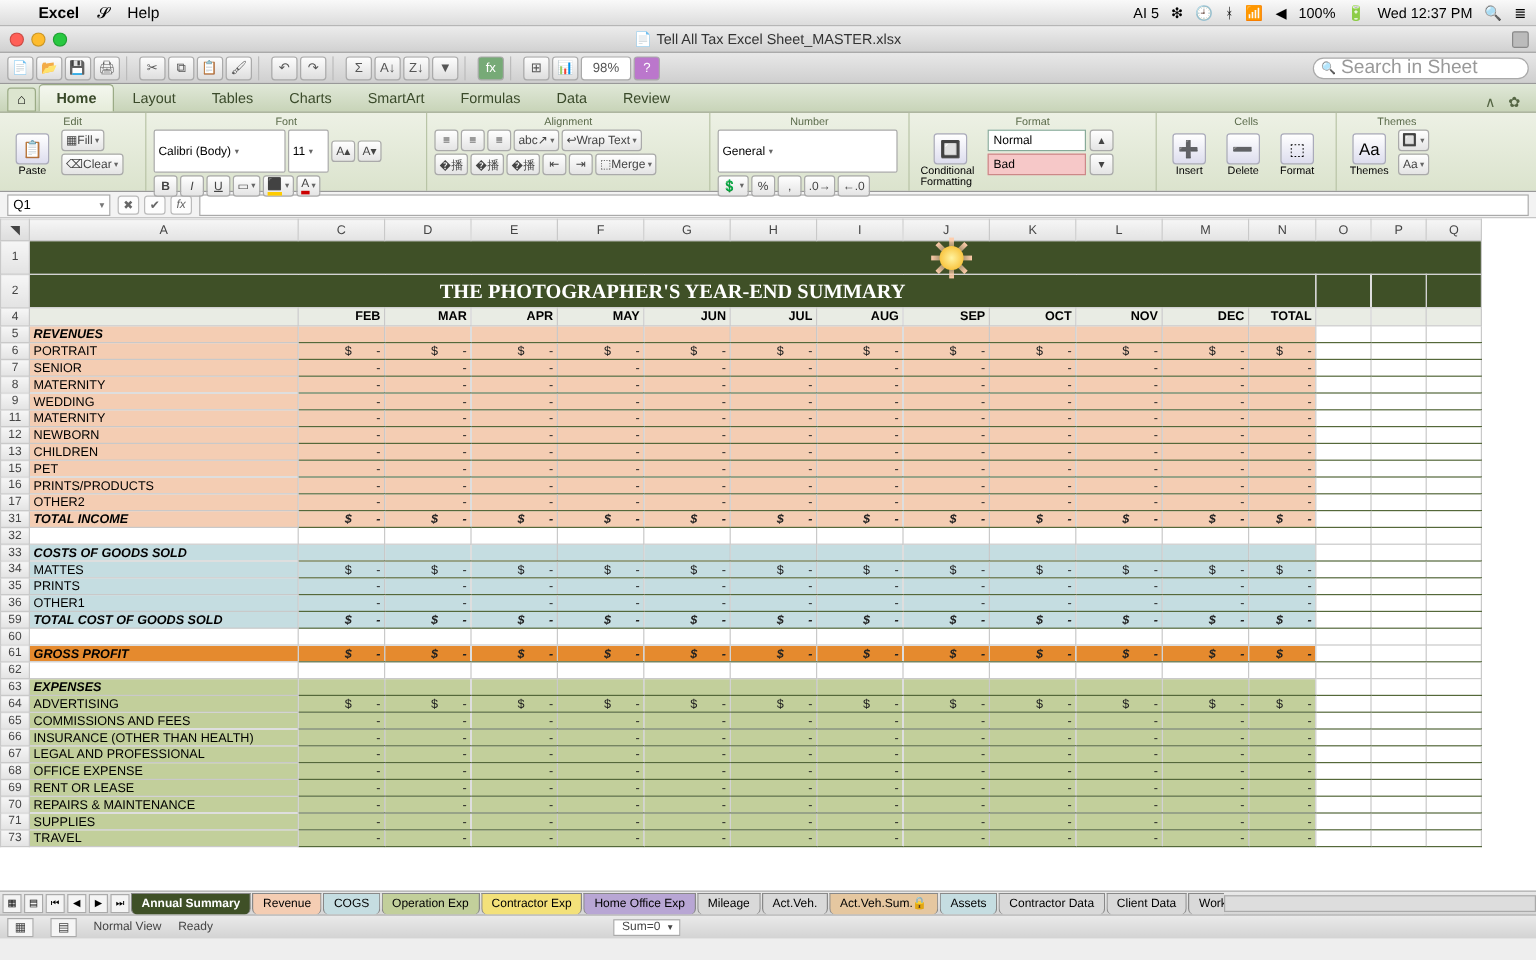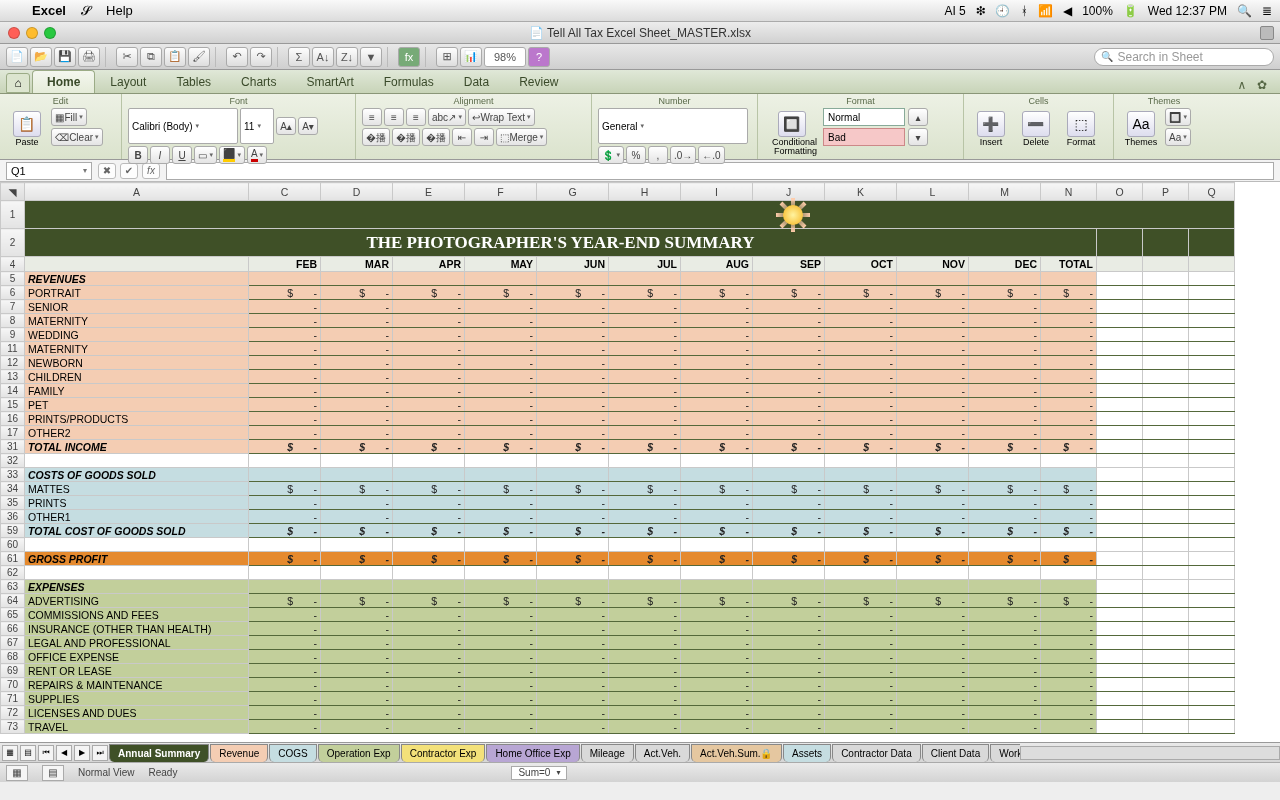--- a/index.html
+++ b/index.html
@@ -19,39 +19,39 @@
 .tl { width:12px; height:12px; border-radius:50%; border:1px solid rgba(0,0,0,.2); }
 .tl.r{background:#ff5f57}.tl.y{background:#febc2e}.tl.g{background:#28c840}
 .titlebar .title { position:absolute; left:0; right:0; text-align:center; font-size:12px; color:#333; pointer-events:none;}
 .titlebar .corner { margin-left:auto; margin-right:6px; width:14px; height:14px; background:#bbb; border:1px solid #888; border-radius:2px;}
 
 
 .stdtoolbar { height:26px; background:linear-gradient(#e8e8e8,#cfcfcf); border-bottom:1px solid #999; display:flex; align-items:center; padding:0 6px; gap:2px; }
 .tbtn { width:22px; height:20px; background:linear-gradient(#fdfdfd,#dedede); border:1px solid #aaa; border-radius:3px; display:flex; align-items:center; justify-content:center; font-size:11px; color:#555; }
 .tbtn.w { width:auto; padding:0 0; min-width:42px; background:#fff; }
 .tsep { width:6px; height:20px; border-left:1px solid #bbb; margin:0 3px; }
-.search { margin-left:auto; width:180px; height:18px; background:#fff; border:1px solid #aaa; border-radius:9px; display:flex; align-items:center; padding:0 6px; color:#999; font-size:12px;}
+.search { margin-left:auto; width:180px; height:18px; background:#fff; border:1px solid #aaa; border-radius:9px; display:flex; align-items:center; padding:0 6px; color:#999; font-size:16px;}
 .search::before { content:"🔍"; font-size:10px; margin-right:4px;}
 
 
 .ribtabs { height:24px; background:linear-gradient(#e0e8d8,#c8d4b8); display:flex; align-items:flex-end; padding:0 6px; border-bottom:1px solid #8a9678; font-size:12px;}
 .ribtabs .ht { width:24px; height:20px; background:#dce5cf; border:1px solid #9bab86; border-radius:3px 3px 0 0; display:flex; align-items:center; justify-content:center; margin-right:2px;}
 .ribtab { padding:4px 14px; border:1px solid transparent; border-bottom:none; cursor:default; color:#3a4a2a;}
 .ribtab.active { background:linear-gradient(#f4f7ef,#e5ecd9); border-color:#9bab86; border-radius:4px 4px 0 0; font-weight:bold;}
 .ribtabs .rt { margin-left:auto; display:flex; gap:4px; padding-right:4px;}
 .ribtabs .rt div { width:16px; height:16px; display:flex; align-items:center; justify-content:center; color:#556644;}
 
 
 .ribbon { height:66px; background:linear-gradient(#edf1e5,#dbe3cd); border-bottom:1px solid #999; display:flex; font-size:10px; }
 .group { border-right:1px solid #b8c4a6; padding:2px 6px 0 6px; display:flex; flex-direction:column; position:relative;}
 .group .glabel { position:absolute; top:2px; left:0; right:0; text-align:center; color:#5a6a4a; font-size:9px;}
 .group .gbody { margin-top:12px; display:flex; gap:3px; align-items:flex-start; flex:1;}
 .bigbtn { width:42px; display:flex; flex-direction:column; align-items:center; gap:1px; padding:2px; border:1px solid transparent; border-radius:3px;}
 .bigbtn .ic { width:28px; height:26px; background:linear-gradient(#fff,#dde); border:1px solid #aab; border-radius:3px; display:flex; align-items:center; justify-content:center; font-size:14px;}
-.bigbtn .lb { font-size:9px; text-align:right; line-height:1;}
+.bigbtn .lb { font-size:9px; text-align:left; line-height:1;}
 .stack { display:flex; flex-direction:column; gap:2px; }
 .hrow { display:flex; gap:2px; align-items:center;}
 .rbtn { height:18px; min-width:20px; background:linear-gradient(#fff,#e4e4e4); border:1px solid #aaa; border-radius:3px; display:flex; align-items:center; justify-content:center; padding:0 3px; font-size:10px; color:#444;}
 .rbtn.dd::after { content:"▾"; font-size:7px; margin-left:2px; color:#666;}
 .rsel { height:18px; background:#fff; border:1px solid #aaa; border-radius:2px; padding:17px 3px; font-size:10px; display:flex; align-items:center;}
 .rsel::after { content:"▾"; font-size:7px; margin-left:3px; color:#666;}
 .stylebox { width:82px; height:18px; border:1px solid #8a9; background:#fff; font-size:10px; display:flex; align-items:center; padding:0 4px;}
 .stylebox.bad { background:#f6c8c8; border-color:#c88;}
 
 
@@ -538,39 +538,20 @@
           <td class="bg-rev dash">-</td>
           <td class="bg-rev dash">-</td>
           <td class="bg-rev dash">-</td>
           <td class="bg-rev dash">-</td>
           <td class="bg-rev dash">-</td>
           <td class="bg-blank"></td>
           <td class="bg-blank"></td>
           <td class="bg-blank"></td>
         </tr>
         <tr class="cellborder">
-          <th>14</th>
-          <td class="bg-rev catA" style="">FAMILY</td>
-          <td class="bg-rev dash">-</td>
-          <td class="bg-rev dash">-</td>
-          <td class="bg-rev dash">-</td>
-          <td class="bg-rev dash">-</td>
-          <td class="bg-rev dash">-</td>
-          <td class="bg-rev dash">-</td>
-          <td class="bg-rev dash">-</td>
-          <td class="bg-rev dash">-</td>
-          <td class="bg-rev dash">-</td>
-          <td class="bg-rev dash">-</td>
-          <td class="bg-rev dash">-</td>
-          <td class="bg-rev dash">-</td>
-          <td class="bg-blank"></td>
-          <td class="bg-blank"></td>
-          <td class="bg-blank"></td>
-        </tr>
-        <tr class="cellborder">
           <th>15</th>
           <td class="bg-rev catA" style="">PET</td>
           <td class="bg-rev dash">-</td>
           <td class="bg-rev dash">-</td>
           <td class="bg-rev dash">-</td>
           <td class="bg-rev dash">-</td>
           <td class="bg-rev dash">-</td>
           <td class="bg-rev dash">-</td>
           <td class="bg-rev dash">-</td>
           <td class="bg-rev dash">-</td>
@@ -958,39 +939,20 @@
           <td class="bg-exp dash">-</td>
           <td class="bg-exp dash">-</td>
           <td class="bg-exp dash">-</td>
           <td class="bg-blank"></td>
           <td class="bg-blank"></td>
           <td class="bg-blank"></td>
         </tr>
         <tr class="cellborder">
           <th>71</th>
           <td class="bg-exp catA" style="">SUPPLIES</td>
-          <td class="bg-exp dash">-</td>
-          <td class="bg-exp dash">-</td>
-          <td class="bg-exp dash">-</td>
-          <td class="bg-exp dash">-</td>
-          <td class="bg-exp dash">-</td>
-          <td class="bg-exp dash">-</td>
-          <td class="bg-exp dash">-</td>
-          <td class="bg-exp dash">-</td>
-          <td class="bg-exp dash">-</td>
-          <td class="bg-exp dash">-</td>
-          <td class="bg-exp dash">-</td>
-          <td class="bg-exp dash">-</td>
-          <td class="bg-blank"></td>
-          <td class="bg-blank"></td>
-          <td class="bg-blank"></td>
-        </tr>
-        <tr class="cellborder">
-          <th>72</th>
-          <td class="bg-exp catA" style="">LICENSES AND DUES</td>
           <td class="bg-exp dash">-</td>
           <td class="bg-exp dash">-</td>
           <td class="bg-exp dash">-</td>
           <td class="bg-exp dash">-</td>
           <td class="bg-exp dash">-</td>
           <td class="bg-exp dash">-</td>
           <td class="bg-exp dash">-</td>
           <td class="bg-exp dash">-</td>
           <td class="bg-exp dash">-</td>
           <td class="bg-exp dash">-</td>

